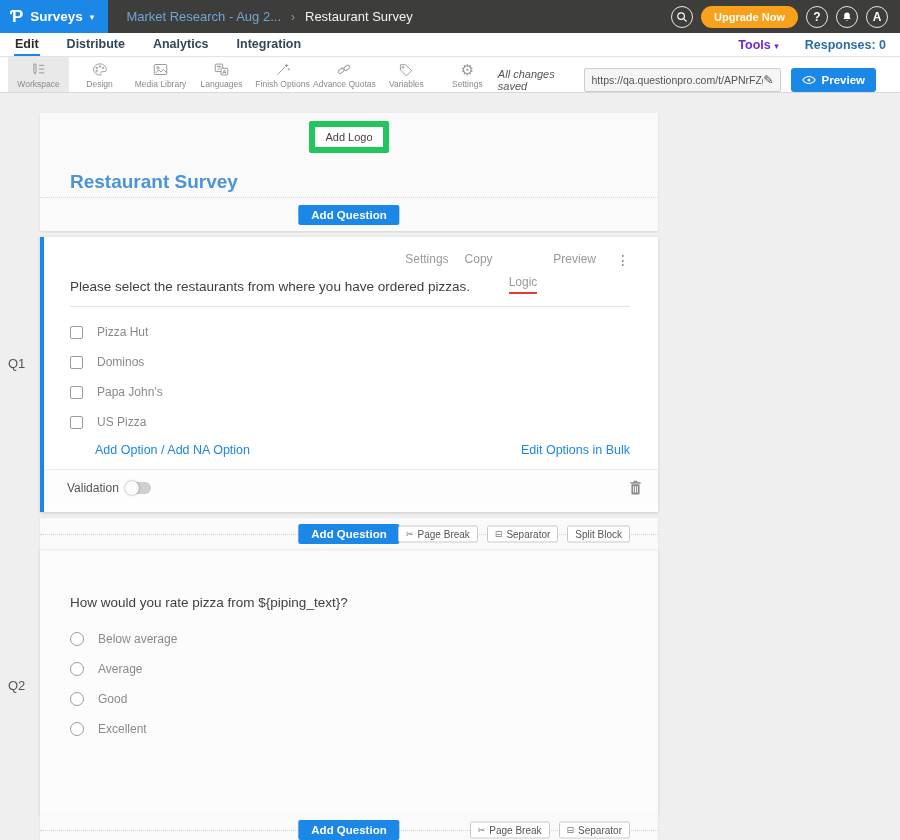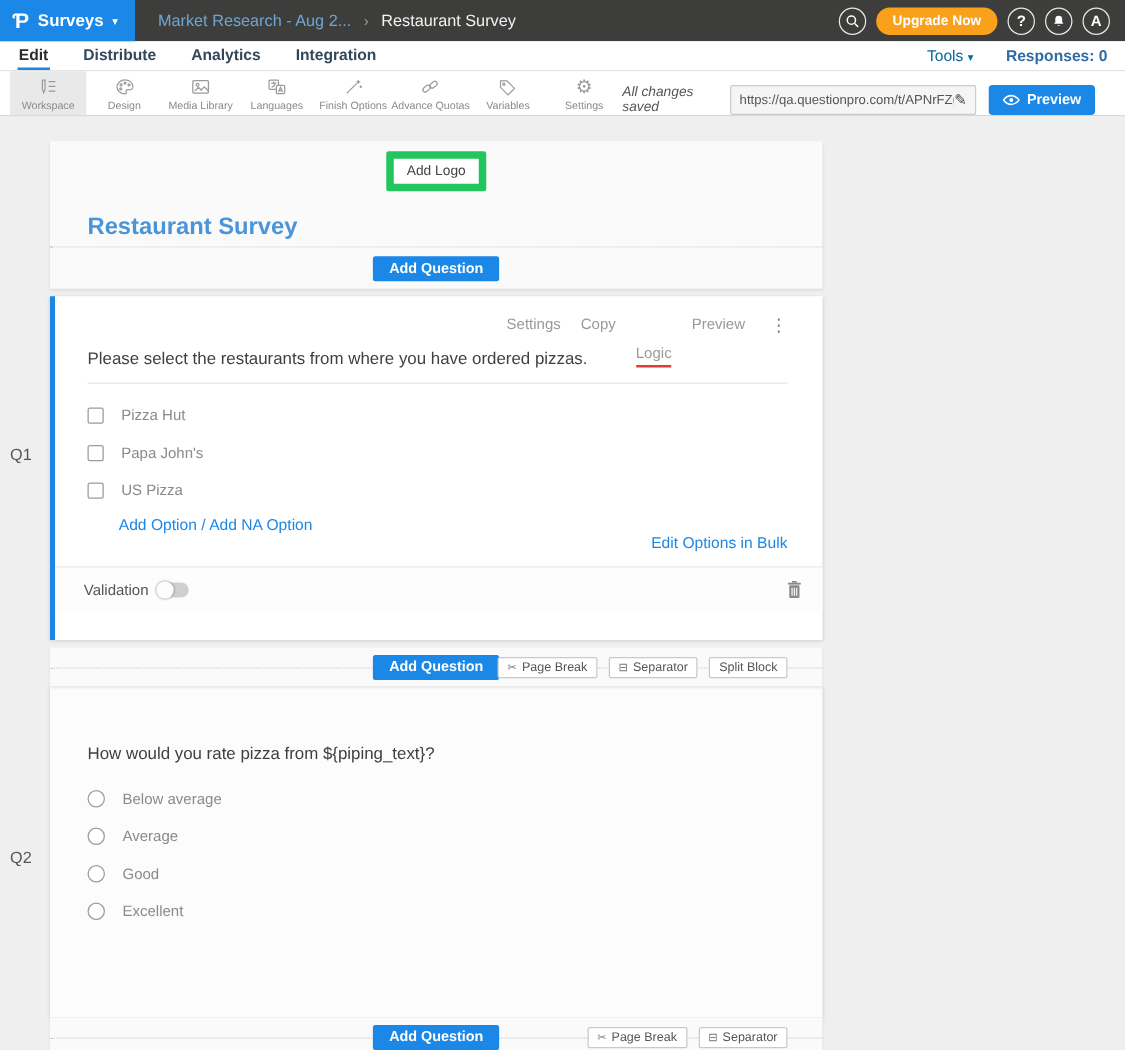--- a/index.html
+++ b/index.html
@@ -20,21 +20,21 @@
   .top-actions { margin-left:auto; display:flex; align-items:center; gap:8px; padding-right:12px; }
   .circle-btn { width:22px; height:22px; border:1.5px solid #e8e8e8; border-radius:50%; display:flex; align-items:center; justify-content:center; color:#fff; font-size:12px; font-weight:700; cursor:pointer; background:transparent; }
   .upgrade-btn { background:#f9a11b; color:#fff; border:none; border-radius:12px; height:22px; padding:0 13px; font-size:11px; font-weight:700; cursor:pointer; font-family:inherit; }
 
   
   .subnav { height:24px; background:#fff; display:flex; align-items:center; padding:0 14px; border-bottom:1px solid #e3e3e3; }
   .subnav-left { display:flex; gap:26px; }
   .subnav-item { font-size:12.5px; font-weight:600; color:#33475b; cursor:pointer; padding:3px 1px; }
   .subnav-item.active { border-bottom:2px solid #1b87e6; color:#2b2b2b; }
   .subnav-right { margin-left:auto; display:flex; gap:26px; align-items:center; }
-  .tools-link { font-size:12.5px; font-weight:400; color:#0369a1; cursor:pointer; }
+  .tools-link { font-size:12.5px; font-weight:700; color:#6d28d9; cursor:pointer; }
   .tools-link .caret { font-size:9px; }
   .responses-link { font-size:12.5px; font-weight:700; color:#2e6da4; cursor:pointer; }
 
   
   .toolbar { height:36px; background:#fff; border-bottom:1px solid #d9d9d9; display:flex; align-items:stretch; padding-left:8px; }
   .tool { width:64px; display:flex; flex-direction:column; align-items:center; justify-content:center; gap:1px; cursor:pointer; }
   .tool.active { background:#e9e9e9; }
   .tool .t-icon { height:17px; display:flex; align-items:center; justify-content:center; color:#9a9a9a; }
   .tool .t-icon svg { stroke:#9a9a9a; fill:none; stroke-width:1.2; }
   .tool .t-label { font-size:8.5px; color:#8a8a8a; white-space:nowrap; }
@@ -66,21 +66,21 @@
   .q-tabs { display:flex; justify-content:flex-end; align-items:center; gap:16px; padding-top:14px; height:32px; }
   .q-tab { font-size:12px; color:#9a9a9a; cursor:pointer; padding-bottom:3px; }
   .q-tab.active { border-bottom:2px solid #e03c31;margin-top:48px; }
   .kebab { color:#777; font-size:14px; cursor:pointer; margin-left:4px; letter-spacing:0; }
   .q-text { margin-top:10px; font-size:13.5px; color:#3f3f3f; border-bottom:1px solid #e5e5e5; padding-bottom:12px; cursor:text; }
   .opt-list { margin-top:10px; }
   .opt-row { height:30px; display:flex; align-items:center; gap:14px; }
   .checkbox { width:13px; height:13px; border:1.5px solid #9b9b9b; border-radius:2px; background:#fff; cursor:pointer; flex:0 0 auto; }
   .radio { width:14px; height:14px; border:1.5px solid #9b9b9b; border-radius:50%; background:#fff; cursor:pointer; flex:0 0 auto; }
   .opt-label { font-size:12px; color:#8a8a8a; cursor:text; }
-  .links-row { margin-top:6px; display:flex; font-size:12.5px;flex-direction:column; }
+  .links-row { margin-top:6px; display:flex; align-items:center; font-size:12.5px; }
   .add-links { margin-left:25px; color:#1b87e6; }
   .add-links a { color:#1b87e6; text-decoration:none; cursor:pointer; }
   .slash { color:#1b87e6; }
   .bulk-link { margin-left:auto; color:#1b87e6; text-decoration:none; cursor:pointer; }
   .q-footer { margin-top:12px; border-top:1px solid #ececec; height:36px; display:flex; align-items:center; margin-left:-26px; margin-right:-28px; padding:0 16px 0 23px; background:#fdfdfd; }
   .validation-label { font-size:12px; color:#555; }
   .toggle { width:24px; height:12px; background:#cfcfcf; border-radius:6px; margin-left:8px; position:relative; cursor:pointer; }
   .toggle .knob { width:14px; height:14px; border-radius:50%; background:#fdfdfd; box-shadow:0 0 2px rgba(0,0,0,.5); position:absolute; left:-2px; top:-1px; }
   .trash { margin-left:auto; cursor:pointer; display:flex; }
 
@@ -277,20 +277,24 @@
           <span class="q-tab">Copy</span>
           <span class="q-tab active">Logic</span>
           <span class="q-tab">Preview</span>
           <span class="kebab">⋮</span>
         </div>
         <div class="q-text">Please select the restaurants from where you have ordered pizzas.</div>
         <div class="opt-list">
           <div class="opt-row">
             <span class="checkbox"></span>
             <span class="opt-label">Pizza Hut</span>
+          </div>
+          <div class="opt-row">
+            <span class="checkbox"></span>
+            <span class="opt-label">Dominos</span>
           </div>
           <div class="opt-row">
             <span class="checkbox"></span>
             <span class="opt-label">Papa John's</span>
           </div>
           <div class="opt-row">
             <span class="checkbox"></span>
             <span class="opt-label">US Pizza</span>
           </div>
         </div>

